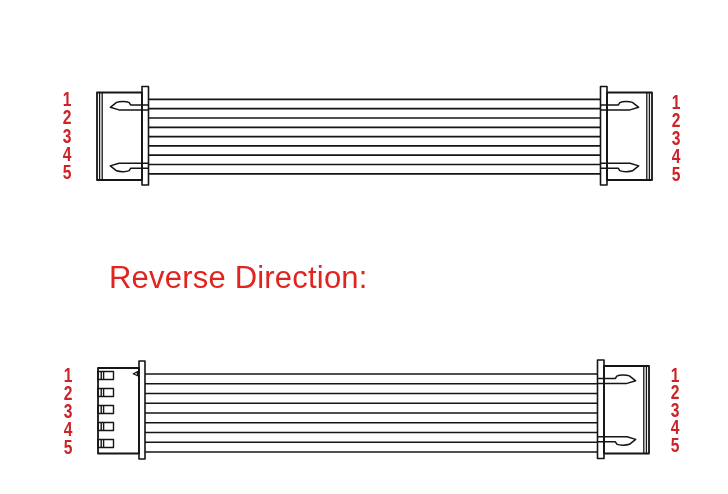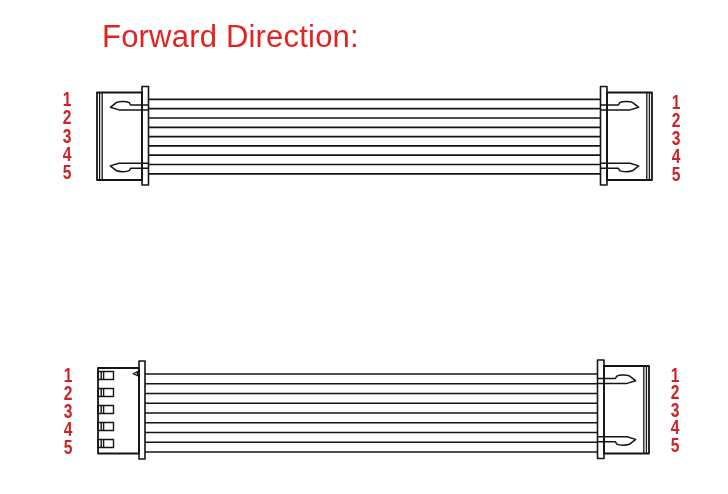--- a/index.html
+++ b/index.html
@@ -35,22 +35,22 @@
   #pins-f-right{left:668px;top:93px;  line-height:18.0px;}
   #pins-r-left {left:60px; top:366px; line-height:18.0px;}
   #pins-r-right{left:667px;top:367px; line-height:17.4px;}
   svg{position:absolute;left:0;top:0;}
 </style>
 </head>
 <body>
 
 <div id="stage" style="background: rgb(255, 255, 255);">
 
-  <div class="red-title" id="fwd-title" style="color: rgb(226, 36, 32);">Forward Direction:</div>
 
+  <div class="red-title" id="rev-title" style="color: rgb(226, 36, 32);">Reverse Direction:</div>
 
   <div class="pin-col" id="pins-f-left" style="color: rgb(203, 35, 41);">
     <span>1</span>
     <span>2</span>
     <span>3</span>
     <span>4</span>
     <span>5</span>
   </div>
 
   <div class="pin-col" id="pins-f-right" style="color: rgb(203, 35, 41);">

